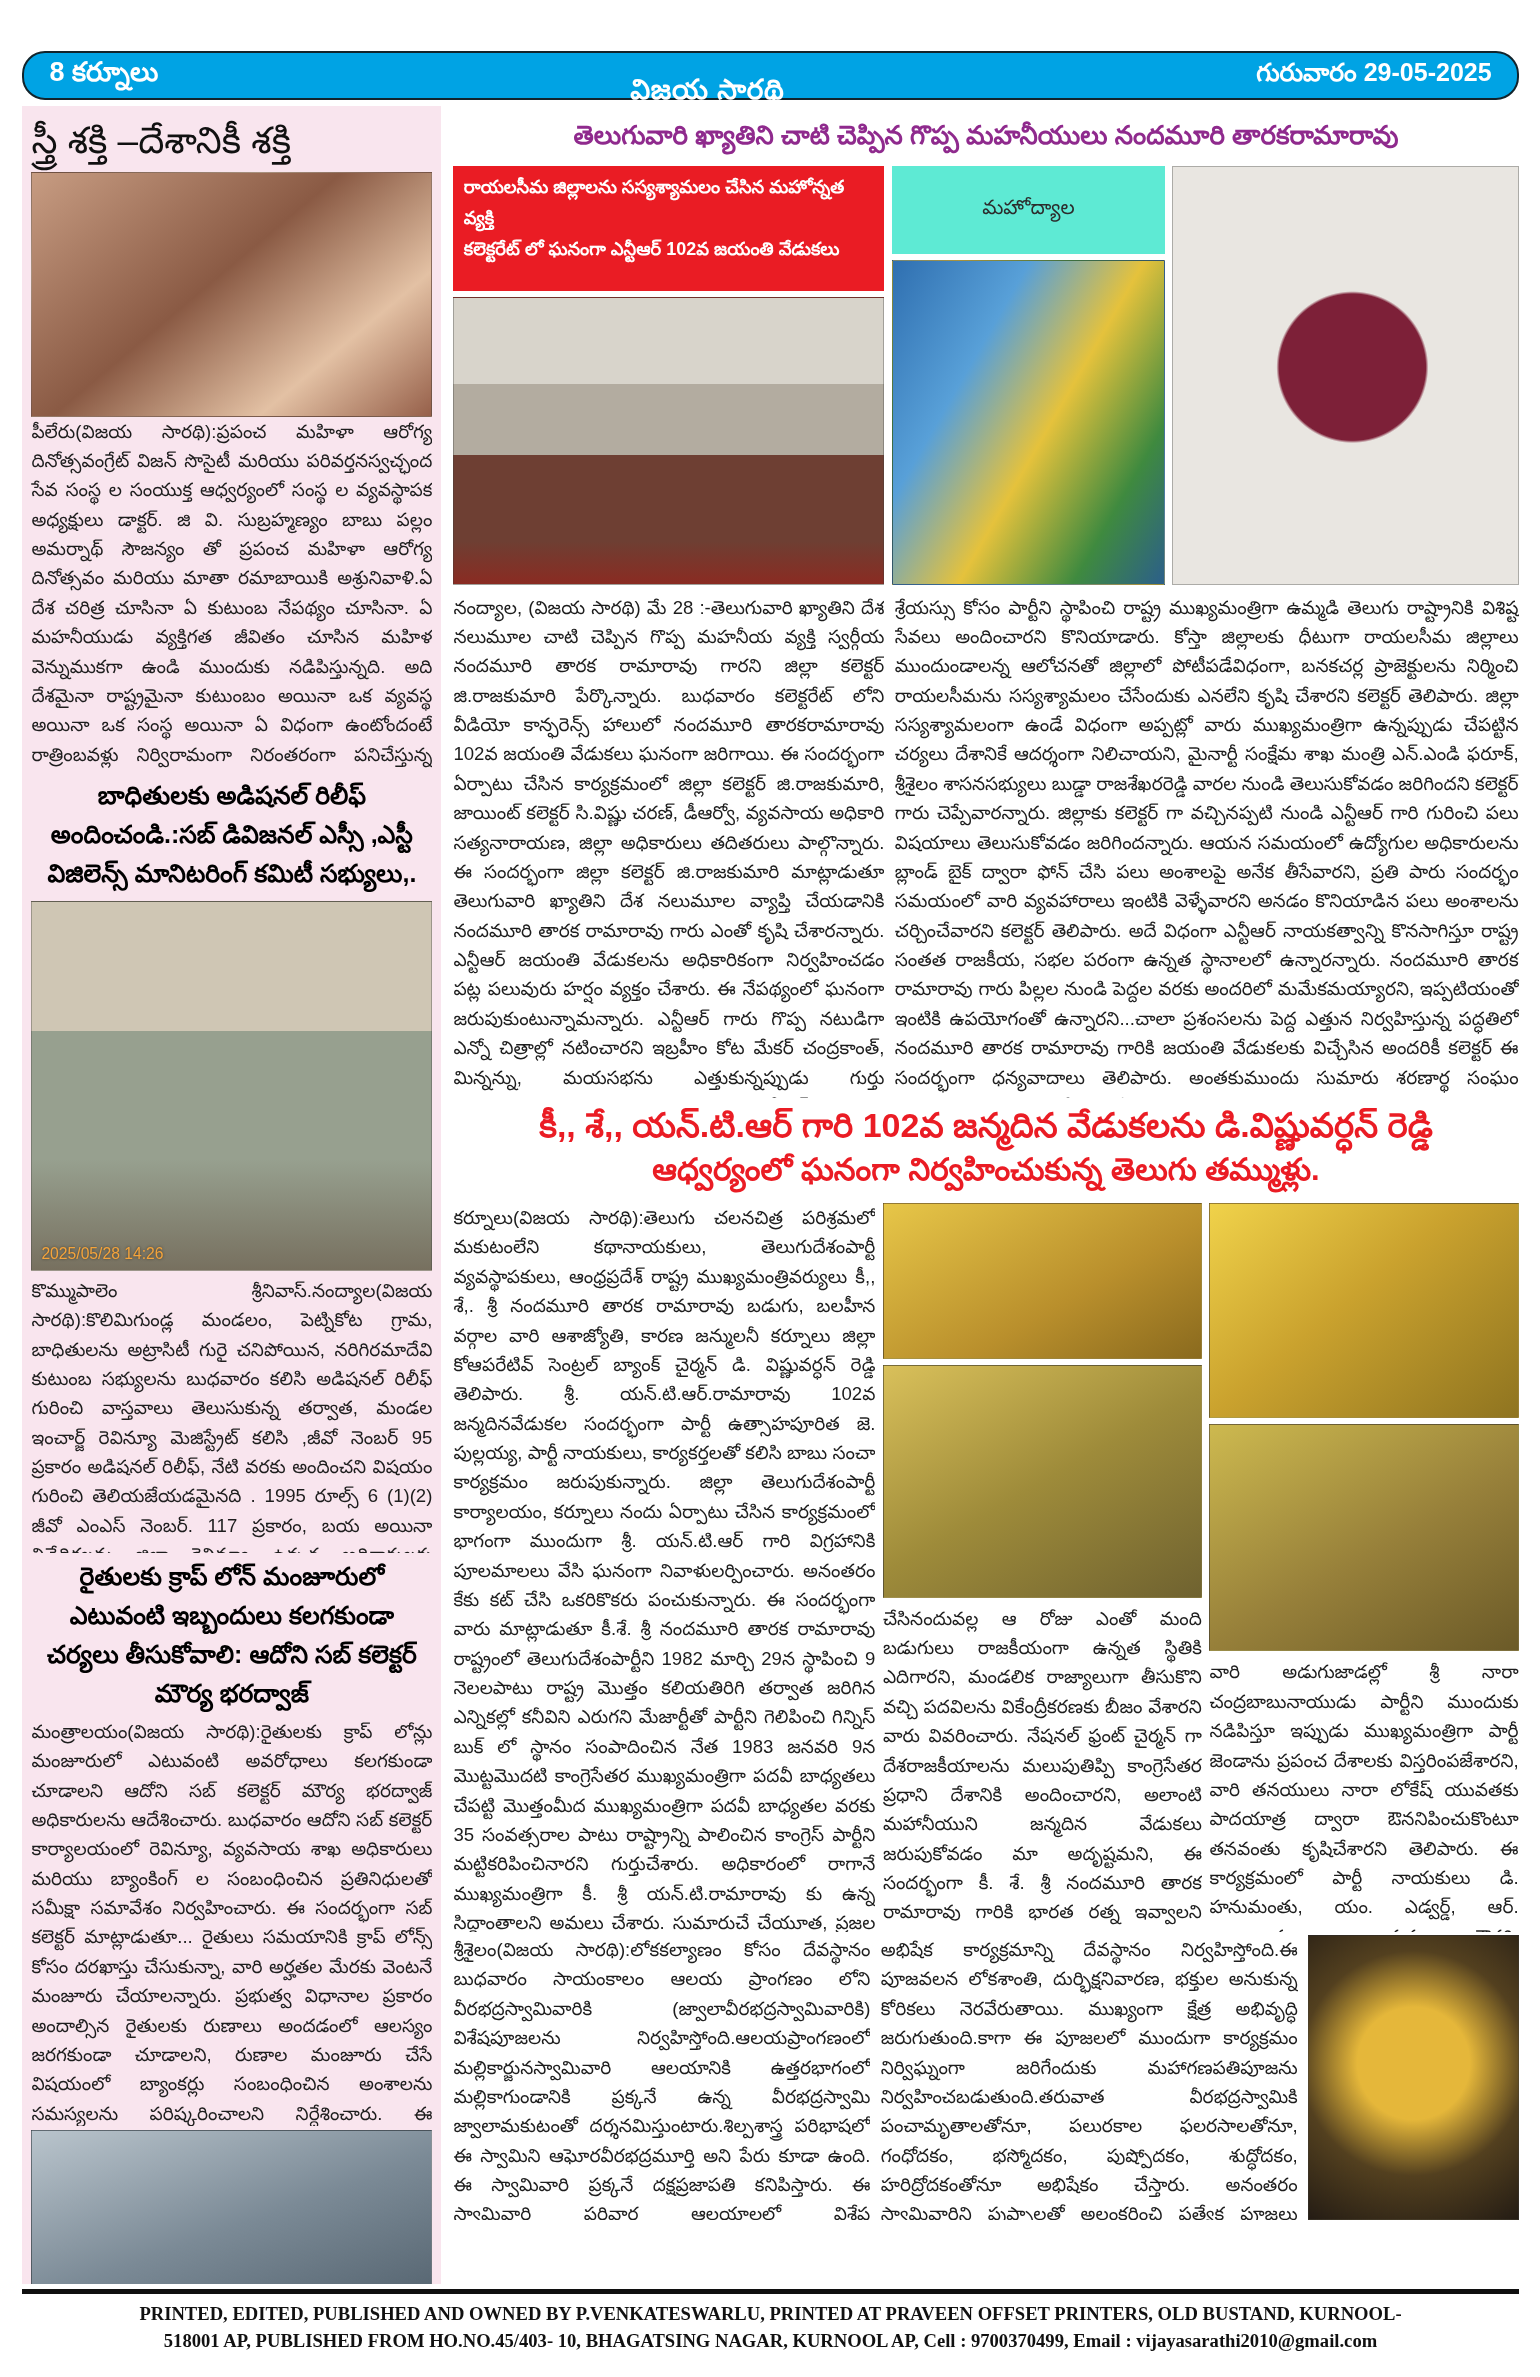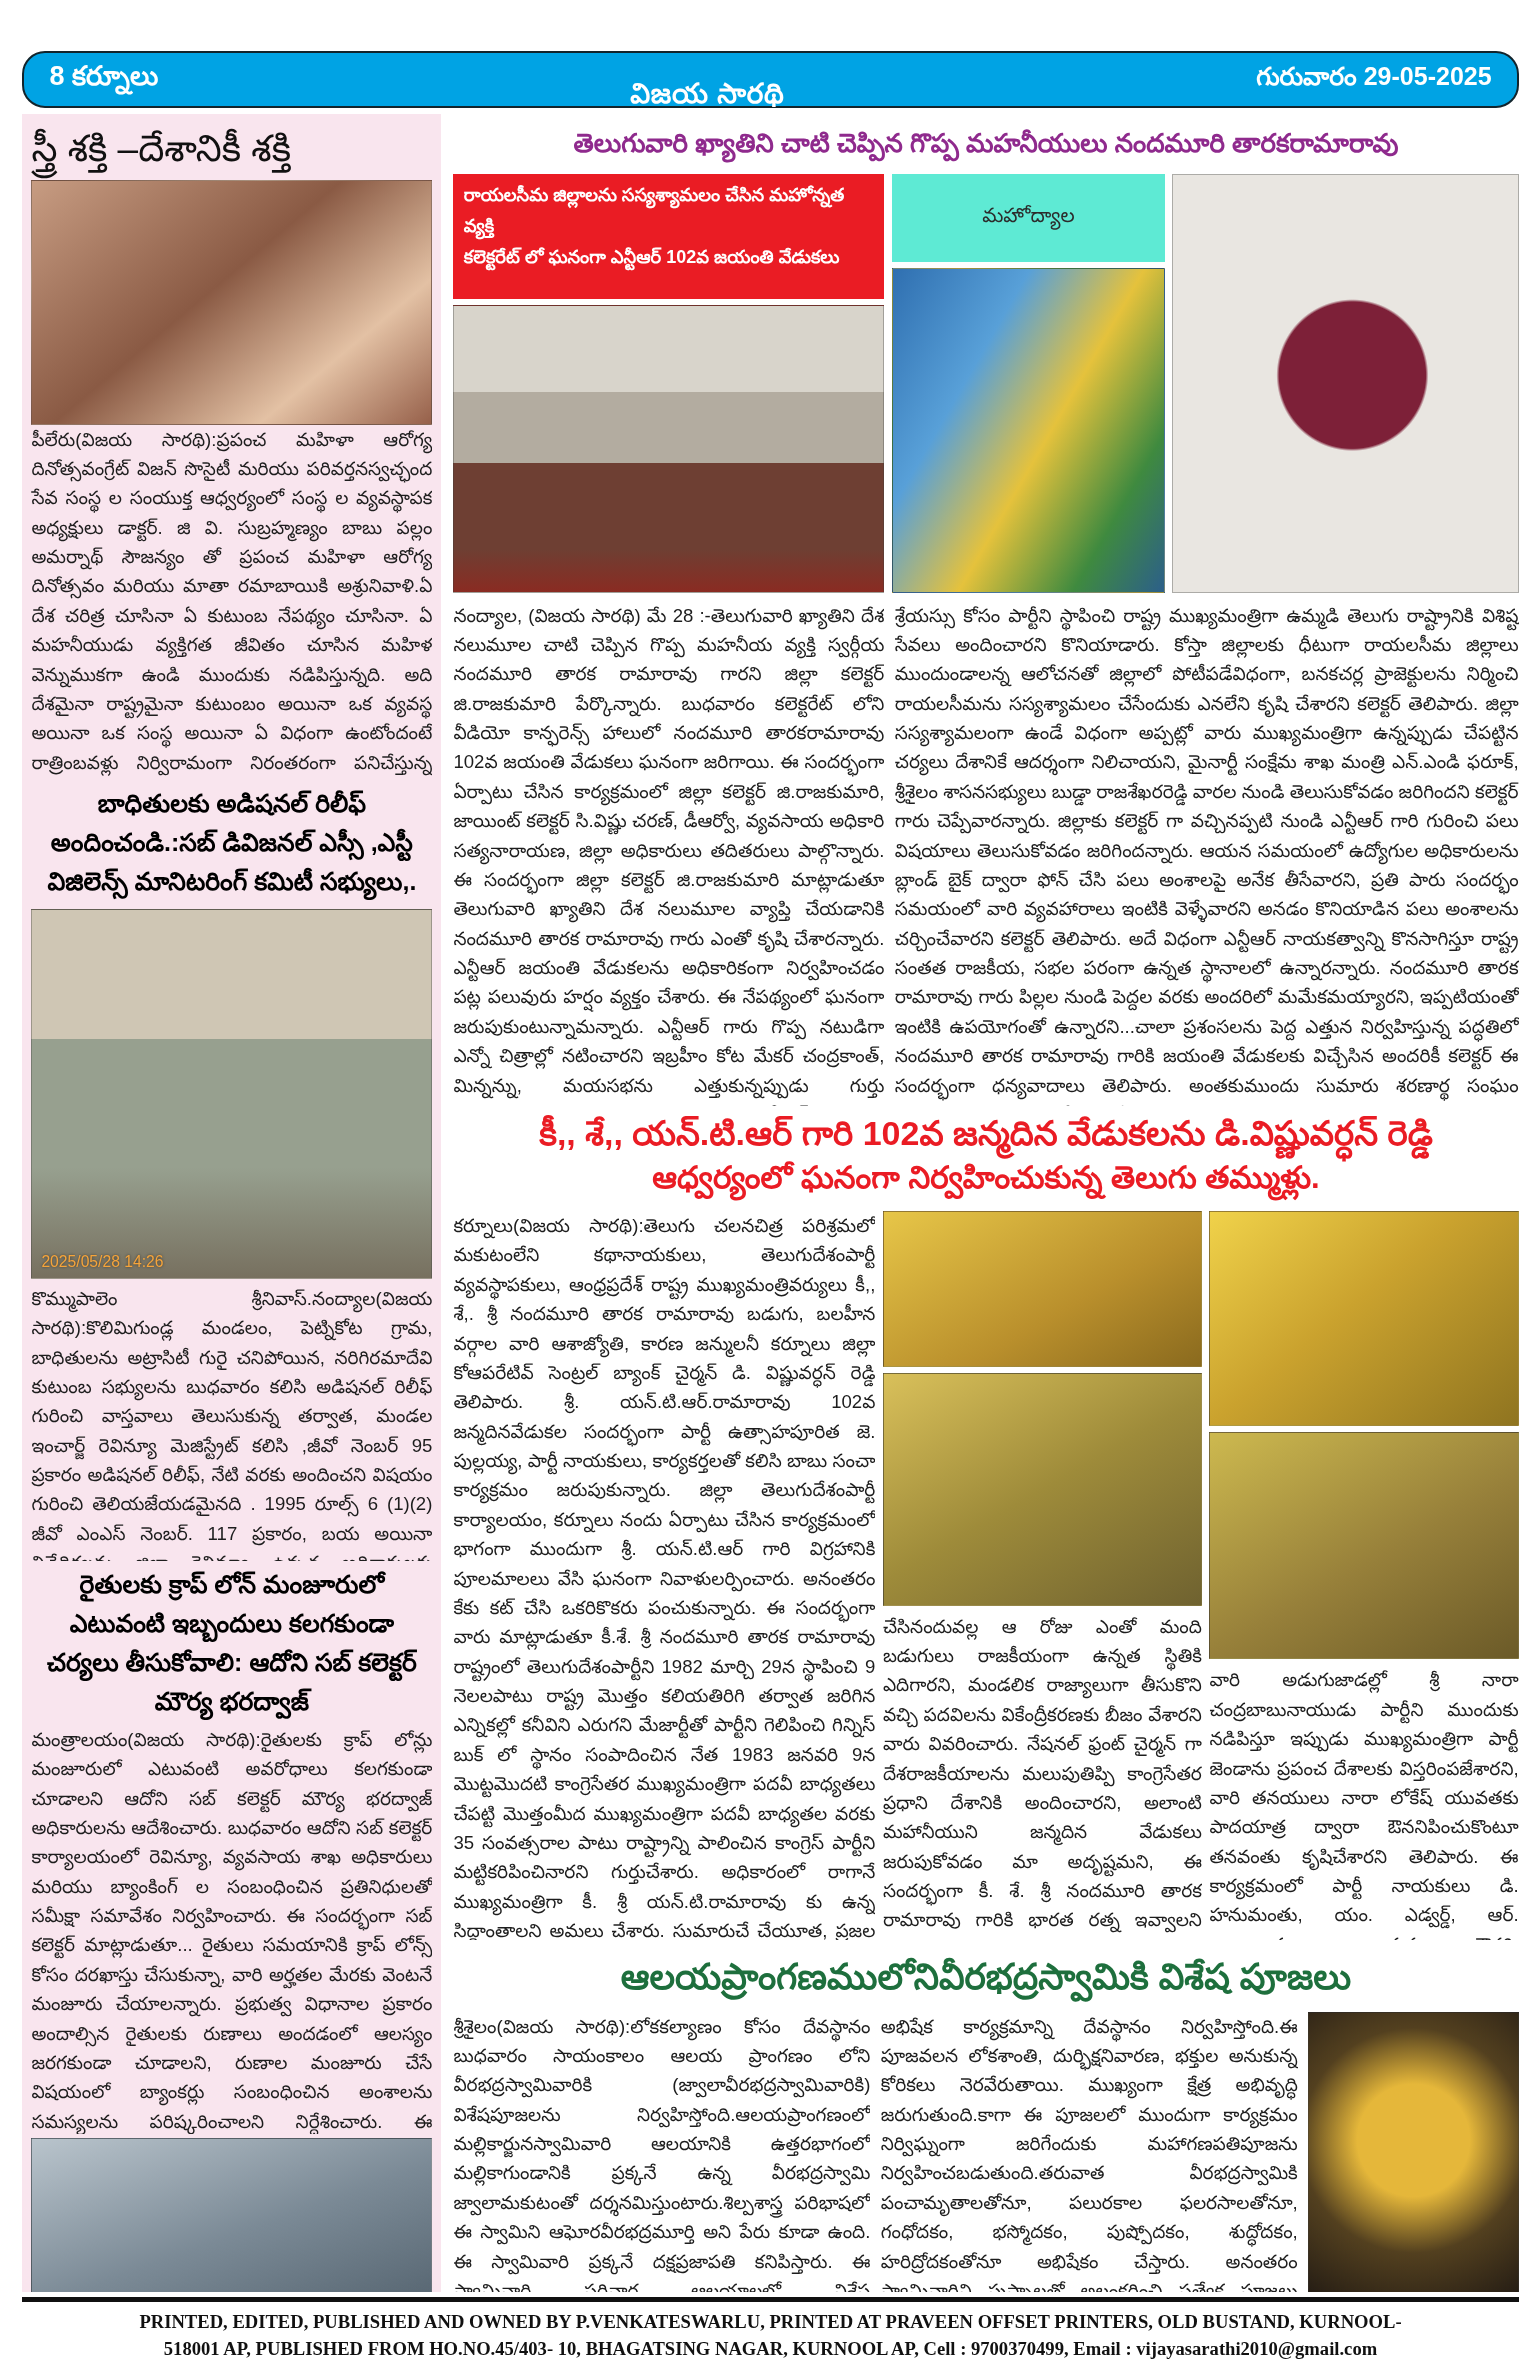--- a/index.html
+++ b/index.html
@@ -4,21 +4,21 @@
 <style>
   * { box-sizing: border-box; margin: 0; padding: 0; }
   html,body { background:#e9e9e9; }
   body { font-family: "Liberation Sans", sans-serif; }
   .page {
     width: 1541px; height: 2377px; margin: 0 auto;
     background: #ffffff; overflow: hidden; position: relative;
   }
   
   .topbar {
-    margin: 51px 22.4px 0 22.4px; height: 57px;
+    margin: 51px 22.4px 0 22.4px; height: 49px;
     background: #00A3E4; border: 2.2px solid #12242c; border-radius: 23px;
     display: flex; align-items: center; justify-content: space-between;
     padding: 6px 25px; color: #ffffff;
   }
   .tb-left  { font-size: 27px; font-weight: bold; }
   .tb-center{ font-size: 28px; font-weight: bold; letter-spacing: 0.7px; margin-top: 36px; }
   .tb-right { font-size: 25px; font-weight: bold; }
 
   
   .content {
@@ -180,21 +180,20 @@
           <div class="ph ph-tdp2"></div>
           <p class="body">చేసినందువల్ల ఆ రోజు ఎంతో మంది బడుగులు రాజకీయంగా ఉన్నత స్థితికి ఎదిగారని, మండలిక రాజ్యాలుగా తీసుకొని వచ్చి పదవిలను వికేంద్రీకరణకు బీజం వేశారని వారు వివరించారు. నేషనల్ ఫ్రంట్ చైర్మన్ గా దేశరాజకీయాలను మలుపుతిప్పి కాంగ్రెసేతర ప్రధాని దేశానికి అందించారని, అలాంటి మహానీయుని జన్మదిన వేడుకలు జరుపుకోవడం మా అదృష్టమని, ఈ సందర్భంగా కీ. శే. శ్రీ నందమూరి తారక రామారావు గారికి భారత రత్న ఇవ్వాలని కేంద్రప్రభుత్వానికి విజ్ఞప్తిచేశారు.</p>
         </div>
         <div class="tdp-rgt">
           <div class="ph ph-tdp3"></div>
           <div class="ph ph-tdp4"></div>
           <p class="body">వారి అడుగుజాడల్లో శ్రీ నారా చంద్రబాబునాయుడు పార్టీని ముందుకు నడిపిస్తూ ఇప్పుడు ముఖ్యమంత్రిగా పార్టీ జెండాను ప్రపంచ దేశాలకు విస్తరింపజేశారని, వారి తనయులు నారా లోకేష్ యువతకు పాదయాత్ర ద్వారా ఔననిపించుకొంటూ తనవంతు కృషిచేశారని తెలిపారు. ఈ కార్యక్రమంలో పార్టీ నాయకులు డి. హనుమంతు, యం. ఎడ్వర్డ్, ఆర్. బాబూరావు, నాగార్జున చౌదరి, బాలవెంకటేశ్వర్లు డి, లక్ష్మన్న, వెంకటేశ్వర్లు, మరియు కార్యకర్తలు పాల్గొన్నారు.</p>
         </div>
       </div>
 
-      <h1 class="temple-head">ఆలయప్రాంగణములోనివీరభద్రస్వామికి విశేష పూజలు</h1>
 
       <div class="temple-row">
         <p class="body">శ్రీశైలం(విజయ సారథి):లోకకల్యాణం కోసం దేవస్థానం బుధవారం సాయంకాలం ఆలయ ప్రాంగణం లోని వీరభద్రస్వామివారికి (జ్వాలావీరభద్రస్వామివారికి) విశేషపూజలను నిర్వహిస్తోంది.ఆలయప్రాంగణంలో మల్లికార్జునస్వామివారి ఆలయానికి ఉత్తరభాగంలో మల్లికాగుండానికి ప్రక్కనే ఉన్న వీరభద్రస్వామి జ్వాలామకుటంతో దర్శనమిస్తుంటారు.శిల్పశాస్త్ర పరిభాషలో ఈ స్వామిని ఆఘోరవీరభద్రమూర్తి అని పేరు కూడా ఉంది. ఈ స్వామివారి ప్రక్కనే దక్షప్రజాపతి కనిపిస్తారు. ఈ స్వామివారి పరివార ఆలయాలలో విశేష పూజలందుకొంటుండగా ఈ స్వామివారికి ప్రతిఏట విశేష పూజలు నిర్వహించడం ఆనవాయితీ.</p>
         <p class="body">అభిషేక కార్యక్రమాన్ని దేవస్థానం నిర్వహిస్తోంది.ఈ పూజవలన లోకశాంతి, దుర్భిక్షనివారణ, భక్తుల అనుకున్న కోరికలు నెరవేరుతాయి. ముఖ్యంగా క్షేత్ర అభివృద్ధి జరుగుతుంది.కాగా ఈ పూజలలో ముందుగా కార్యక్రమం నిర్విఘ్నంగా జరిగేందుకు మహాగణపతిపూజను నిర్వహించబడుతుంది.తరువాత వీరభద్రస్వామికి పంచామృతాలతోనూ, పలురకాల ఫలరసాలతోనూ, గంధోదకం, భస్మోదకం, పుష్పోదకం, శుద్ధోదకం, హరిద్రోదకంతోనూ అభిషేకం చేస్తారు. అనంతరం స్వామివారిని పుష్పాలతో అలంకరించి ప్రత్యేక పూజలు గుండంలోని విశేష అభిషేక నిర్వహణలను జరుగుతుంది.ఈ అభిషేకం తరువాత విశేషహారతులు సమర్పిస్తారు.</p>
         <div class="ph ph-deity"></div>
       </div>
 
     </section>
   </div>
 

